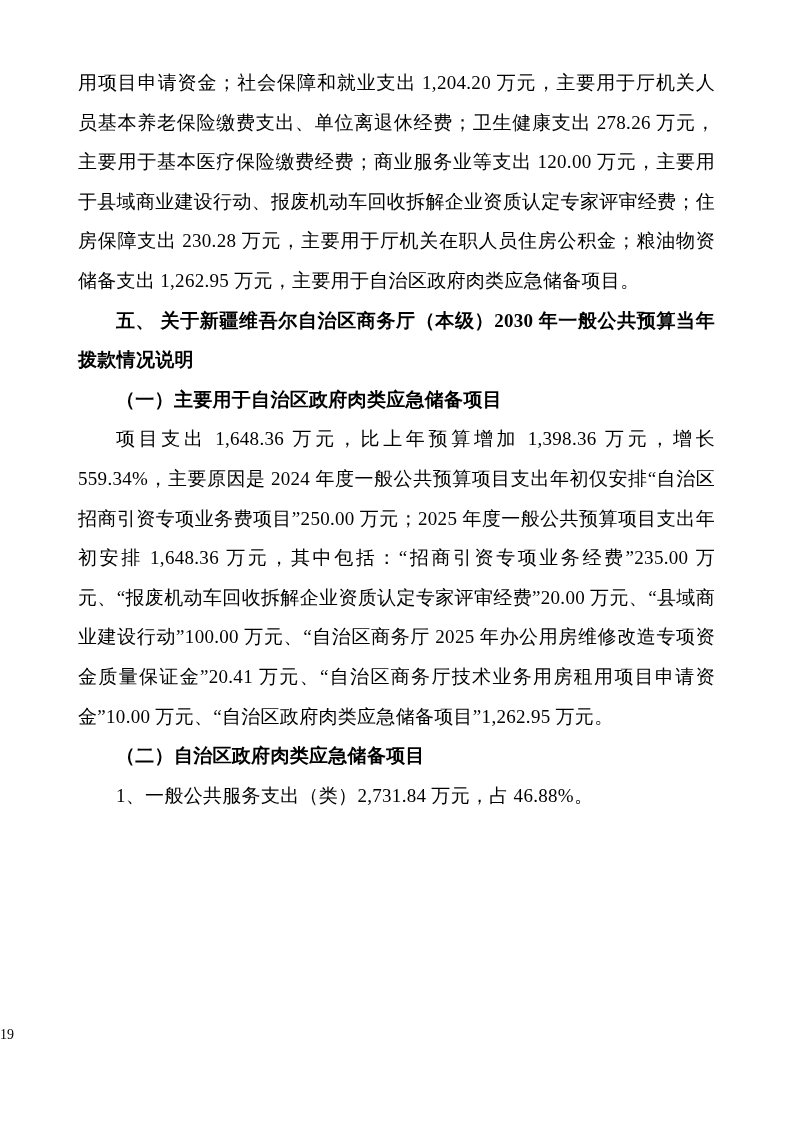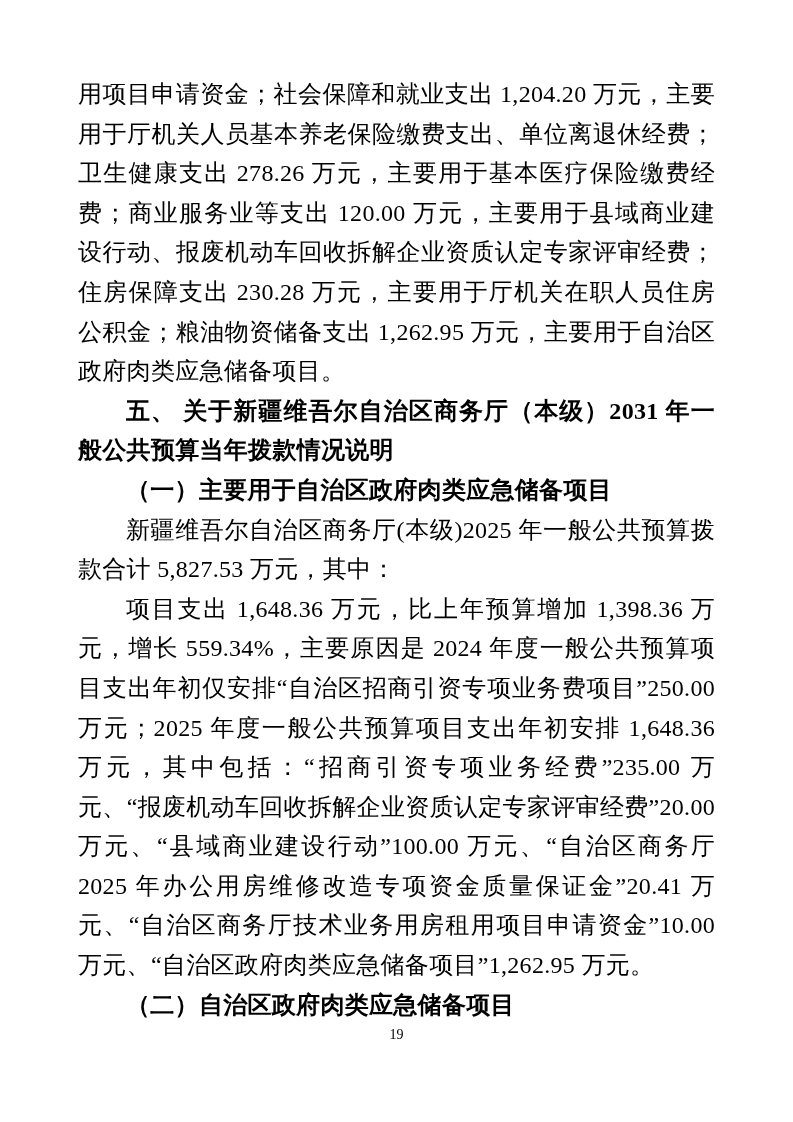--- a/index.html
+++ b/index.html
@@ -13,47 +13,47 @@
   .page {
     position: relative;
     width: 793px;
     height: 1122px;
     background: #ffffff;
     overflow: hidden;
   }
   .content {
     position: absolute;
     left: 78px;
-    top: 75px;
+    top: 63px;
     width: 637px;
-    font-size: 24px;
+    font-size: 19px;
     line-height: 39.6px;
     text-align: justify;
     letter-spacing: 0.3px;
   }
   .content p { margin: 0; }
   .indent { text-indent: 2em; }
   .heading, .subheading { font-weight: bold; }
   .page-number {
     position: absolute;
     left: 0;
     top: 1026px;
     width: 793px;
-    text-align: center;
+    text-align: left;
     font-size: 14px;
     line-height: 18px;
     font-family: "Liberation Serif", "DejaVu Serif", serif;
   }
 </style>
 </head>
 <body>
 
 <div class="page">
   <div class="content">
     <p class="body">用项目申请资金；社会保障和就业支出 1,204.20 万元，主要用于厅机关人员基本养老保险缴费支出、单位离退休经费；卫生健康支出 278.26 万元，主要用于基本医疗保险缴费经费；商业服务业等支出 120.00 万元，主要用于县域商业建设行动、报废机动车回收拆解企业资质认定专家评审经费；住房保障支出 230.28 万元，主要用于厅机关在职人员住房公积金；粮油物资储备支出 1,262.95 万元，主要用于自治区政府肉类应急储备项目。</p>
-    <p class="heading indent">五、 关于新疆维吾尔自治区商务厅（本级）2031 年一般公共预算当年拨款情况说明</p>
+    <p class="heading indent">五、 关于新疆维吾尔自治区商务厅（本级）2030 年一般公共预算当年拨款情况说明</p>
     <p class="subheading indent">（一）主要用于自治区政府肉类应急储备项目</p>
-    <p class="body indent">新疆维吾尔自治区商务厅(本级)2025 年一般公共预算拨款合计 5,827.53 万元，其中：</p>
     <p class="body indent">项目支出 1,648.36 万元，比上年预算增加 1,398.36 万元，增长 559.34%，主要原因是 2024 年度一般公共预算项目支出年初仅安排“自治区招商引资专项业务费项目”250.00 万元；2025 年度一般公共预算项目支出年初安排 1,648.36 万元，其中包括：“招商引资专项业务经费”235.00 万元、“报废机动车回收拆解企业资质认定专家评审经费”20.00 万元、“县域商业建设行动”100.00 万元、“自治区商务厅 2025 年办公用房维修改造专项资金质量保证金”20.41 万元、“自治区商务厅技术业务用房租用项目申请资金”10.00 万元、“自治区政府肉类应急储备项目”1,262.95 万元。</p>
     <p class="subheading indent">（二）自治区政府肉类应急储备项目</p>
+    <p class="body indent">1、一般公共服务支出（类）2,731.84 万元，占 46.88%。</p>
   </div>
   <div class="page-number">19</div>
 </div>
 
 </body></html>

